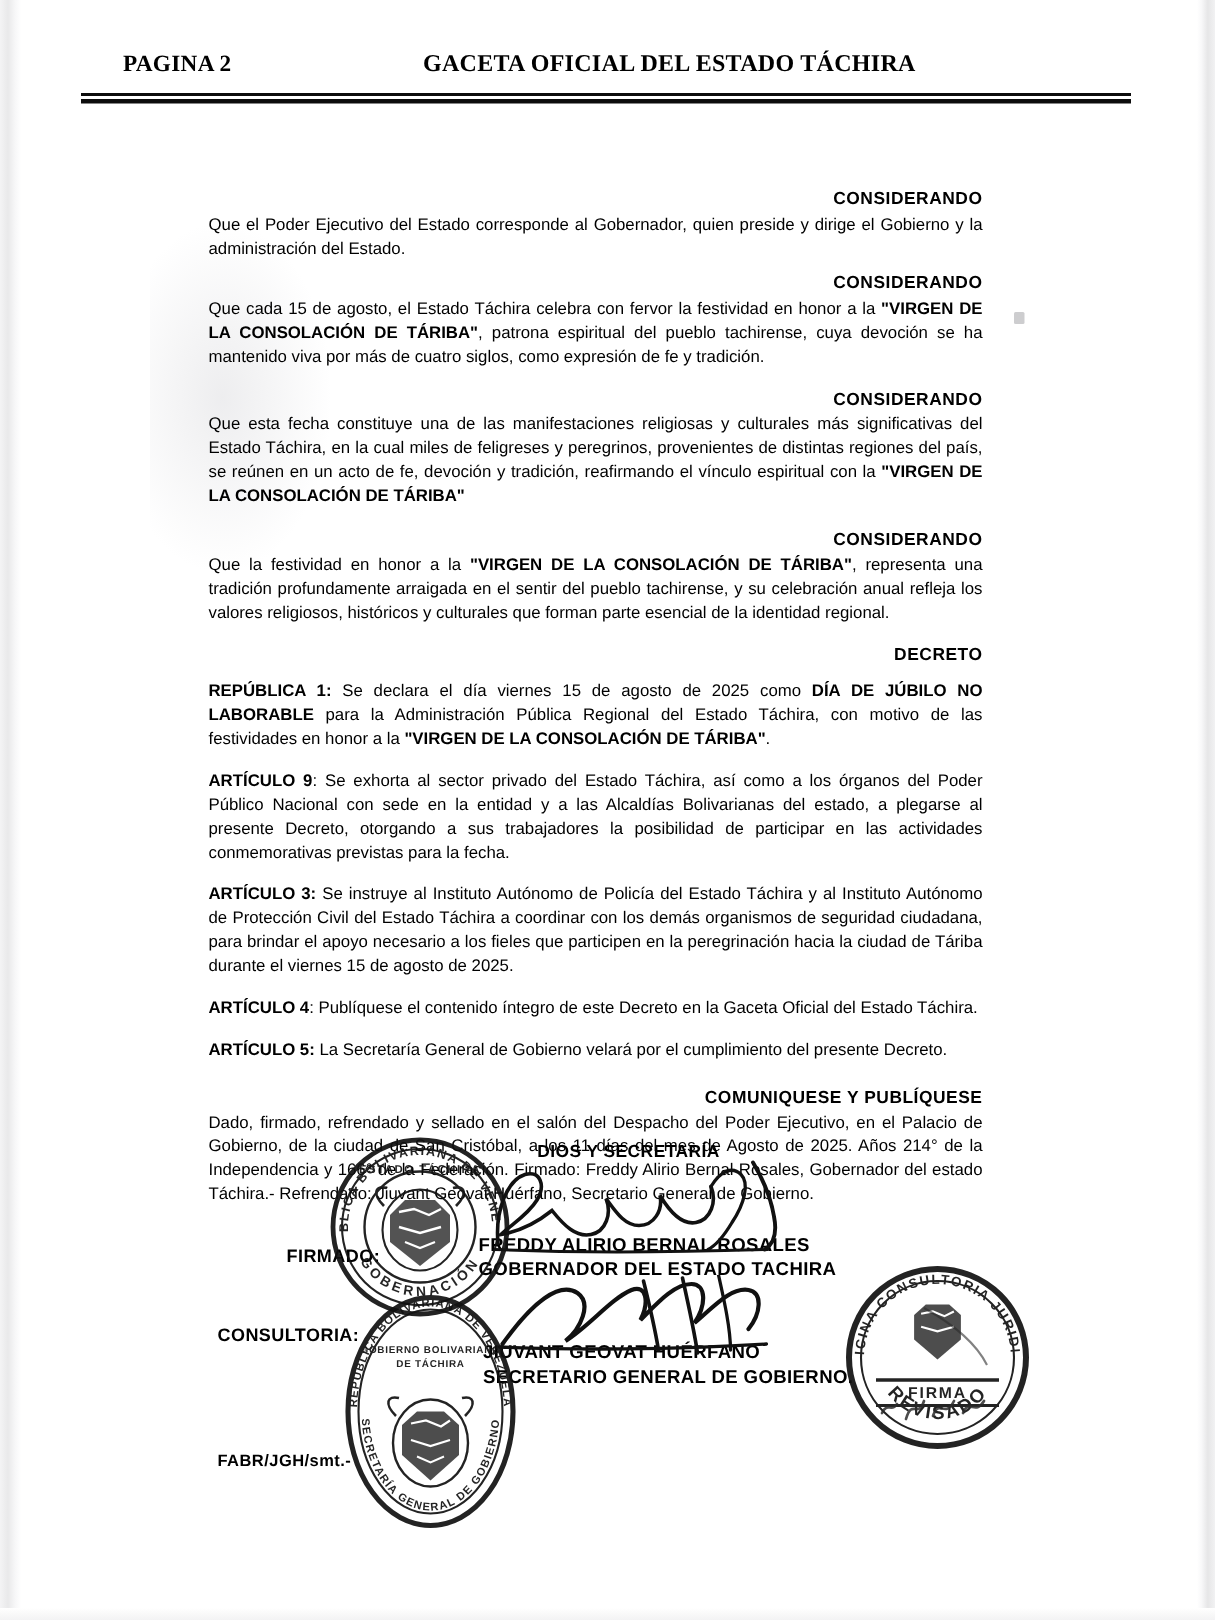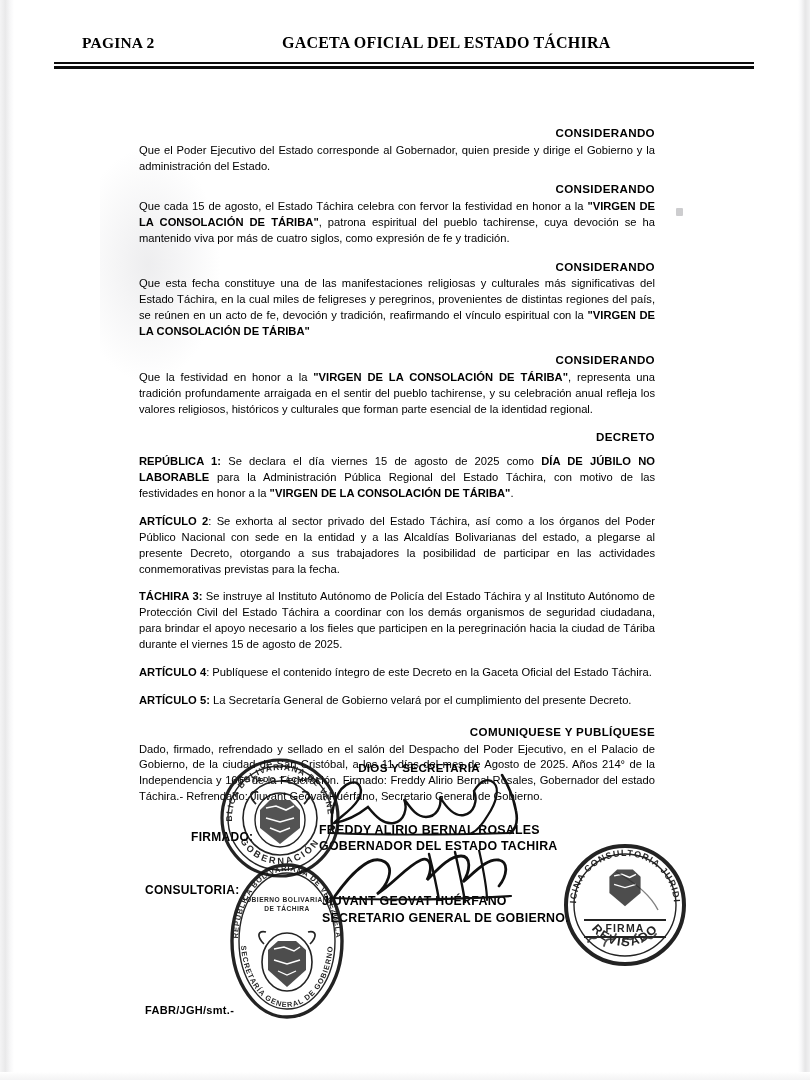--- a/index.html
+++ b/index.html
@@ -137,21 +137,21 @@
   }
   .sig-label {
     position: absolute;
     font-weight: bold;
     font-size: 12px;
     letter-spacing: 0.3px;
     white-space: nowrap;
   }
   #label-firmado   { left: 6px;  top: 75px; padding-left: 46px; }
   #label-refrendado{ left: 6px;  top: 128px; }
-  #label-initials  { left: 6px;  top: 213px; font-size: 11px; font-weight: bold; margin-top: 36px; }
+  #label-initials  { left: 6px;  top: 213px; font-size: 11px; font-weight: bold; }
 
   .sig-name {
     position: absolute;
     font-weight: bold;
     font-size: 12.4px;
     letter-spacing: 0.25px;
     white-space: nowrap;
   }
   #name-gov   { left: 180px; top: 68px; }
   #title-gov  { left: 180px; top: 84px; }
@@ -242,24 +242,24 @@
       <p class="para">Que la festividad en honor a la <b>"VIRGEN DE LA CONSOLACIÓN DE TÁRIBA"</b>, representa una tradición profundamente arraigada en el sentir del pueblo tachirense, y su celebración anual refleja los valores religiosos, históricos y culturales que forman parte esencial de la identidad regional.</p>
     </div>
     <div class="gap-md"></div>
 
     <div class="center-head">DECRETO</div>
     <div class="gap-sm"></div>
 
     <p class="para"><b>REPÚBLICA 1:</b> Se declara el día viernes 15 de agosto de 2025 como <b>DÍA DE JÚBILO NO LABORABLE</b> para la Administración Pública Regional del Estado Táchira, con motivo de las festividades en honor a la <b>"VIRGEN DE LA CONSOLACIÓN DE TÁRIBA"</b>.</p>
     <div class="gap-md"></div>
 
-    <p class="para"><b>ARTÍCULO 2</b>: Se exhorta al sector privado del Estado Táchira, así como a los órganos del Poder Público Nacional con sede en la entidad y a las Alcaldías Bolivarianas del estado, a plegarse al presente Decreto, otorgando a sus trabajadores la posibilidad de participar en las actividades conmemorativas previstas para la fecha.</p>
-    <div class="gap-md"></div>
-
-    <p class="para"><b>TÁCHIRA 3:</b> Se instruye al Instituto Autónomo de Policía del Estado Táchira y al Instituto Autónomo de Protección Civil del Estado Táchira a coordinar con los demás organismos de seguridad ciudadana, para brindar el apoyo necesario a los fieles que participen en la peregrinación hacia la ciudad de Táriba durante el viernes 15 de agosto de 2025.</p>
+    <p class="para"><b>ARTÍCULO 9</b>: Se exhorta al sector privado del Estado Táchira, así como a los órganos del Poder Público Nacional con sede en la entidad y a las Alcaldías Bolivarianas del estado, a plegarse al presente Decreto, otorgando a sus trabajadores la posibilidad de participar en las actividades conmemorativas previstas para la fecha.</p>
+    <div class="gap-md"></div>
+
+    <p class="para"><b>ARTÍCULO 3:</b> Se instruye al Instituto Autónomo de Policía del Estado Táchira y al Instituto Autónomo de Protección Civil del Estado Táchira a coordinar con los demás organismos de seguridad ciudadana, para brindar el apoyo necesario a los fieles que participen en la peregrinación hacia la ciudad de Táriba durante el viernes 15 de agosto de 2025.</p>
     <div class="gap-md"></div>
 
     <p class="para"><b>ARTÍCULO 4</b>: Publíquese el contenido íntegro de este Decreto en la Gaceta Oficial del Estado Táchira.</p>
     <div class="gap-md"></div>
 
     <p class="para"><b>ARTÍCULO 5:</b> La Secretaría General de Gobierno velará por el cumplimiento del presente Decreto.</p>
     <div class="gap-lg"></div>
 
     <div class="center-head">COMUNIQUESE Y PUBLÍQUESE</div>
     <p class="para">Dado, firmado, refrendado y sellado en el salón del Despacho del Poder Ejecutivo, en el Palacio de Gobierno, de la ciudad de San Cristóbal, a los 11 días del mes de Agosto  de 2025. Años 214° de la Independencia y 166° de la Federación. Firmado: Freddy Alirio Bernal Rosales, Gobernador del estado Táchira.- Refrendado: Jiuvant Geovat Huérfano, Secretario General de Gobierno.</p>

